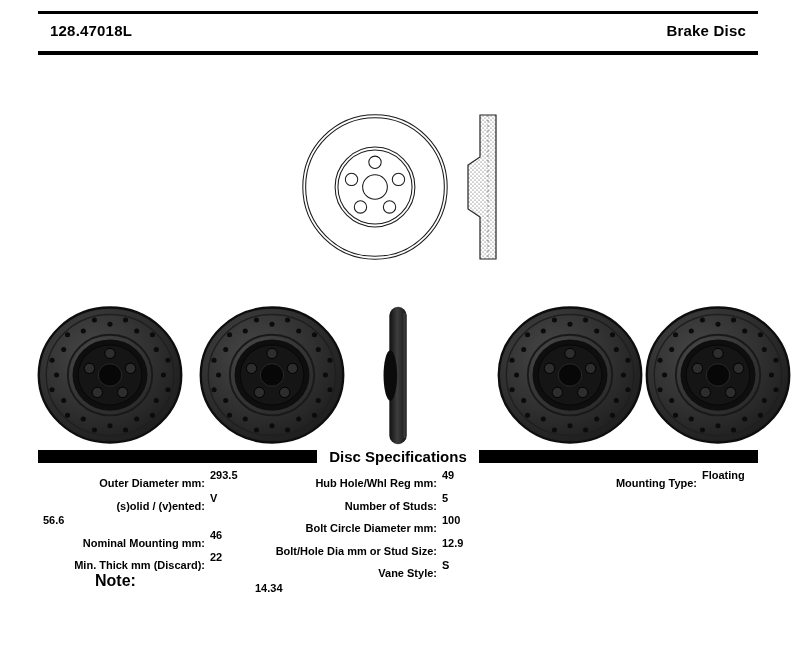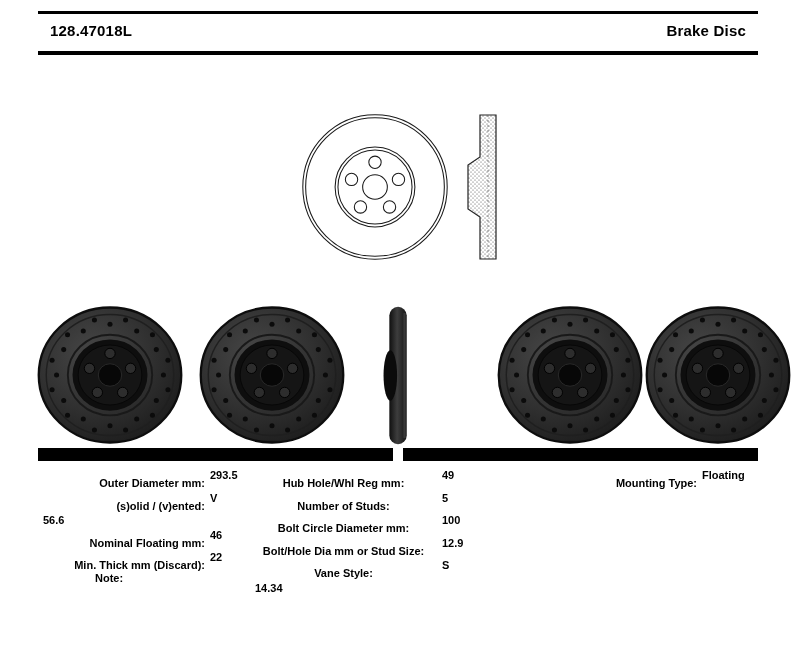--- a/index.html
+++ b/index.html
@@ -33,24 +33,24 @@
   }
   .divider .bar { flex: 1; height: 13px; background: #000; }
   .divider .title { font-weight: 700; font-size: 15px; white-space: nowrap; padding: 0 2px; }
   .spec-col { position: absolute; top: 468px; font-size: 11px; font-weight: 700; }
   .spec-col-left { left: 38px; width: 260px; }
   .spec-col-middle { left: 250px; width: 245px; }
   .spec-col-right { left: 572px; width: 215px; }
   .spec-row { display: flex; line-height: 14.5px; }
   .spec-label { text-align: right; white-space: nowrap; margin-top: 8px; }
   .spec-col-left .spec-label { width: 167px; }
-  .spec-col-middle .spec-label { width: 187px; text-align: center; }
+  .spec-col-middle .spec-label { width: 187px; }
   .spec-col-right .spec-label { width: 125px; }
   .spec-value { flex: 1; text-align: left; padding-left: 5px; white-space: nowrap; }
-  .note { position: absolute; left: 95px; top: 572px; font-size: 11px; font-weight: 700; }
+  .note { position: absolute; left: 95px; top: 572px; font-size: 16px; font-weight: 700; }
   svg { display: block; }
 </style>
 </head>
 <body>
 
 <svg width="0" height="0" style="position:absolute" aria-hidden="true">
   <defs>
     <radialGradient id="discShade" cx="38%" cy="35%" r="75%">
       <stop offset="0%" stop-color="#474747"></stop>
       <stop offset="55%" stop-color="#303030"></stop>
@@ -150,37 +150,38 @@
 </svg>
 <svg class="photo photo-3" width="150" height="150" viewBox="0 0 160 160">
     <use href="#rotorFront"></use>
   </svg>
 <svg class="photo photo-4" width="150" height="150" viewBox="0 0 160 160">
     <use href="#rotorFront"></use>
   </svg>
 
 <div class="divider">
   <div class="bar"></div>
+  <div class="title">Disc Specifications</div>
   <div class="bar"></div>
 </div>
 
 <div class="spec-col spec-col-left">
   <div class="spec-row">
     <span class="spec-label">Outer Diameter mm:</span>
     <span class="spec-value">293.5</span>
   </div>
   <div class="spec-row">
     <span class="spec-label">(s)olid / (v)ented:</span>
     <span class="spec-value">V</span>
   </div>
   <div class="spec-row">
     <span class="spec-value">56.6</span>
   </div>
   <div class="spec-row">
-    <span class="spec-label">Nominal Floating mm:</span>
+    <span class="spec-label">Nominal Mounting mm:</span>
     <span class="spec-value">46</span>
   </div>
   <div class="spec-row">
     <span class="spec-label">Min. Thick mm (Discard):</span>
     <span class="spec-value">22</span>
   </div>
 </div>
 
 <div class="spec-col spec-col-middle">
   <div class="spec-row">

